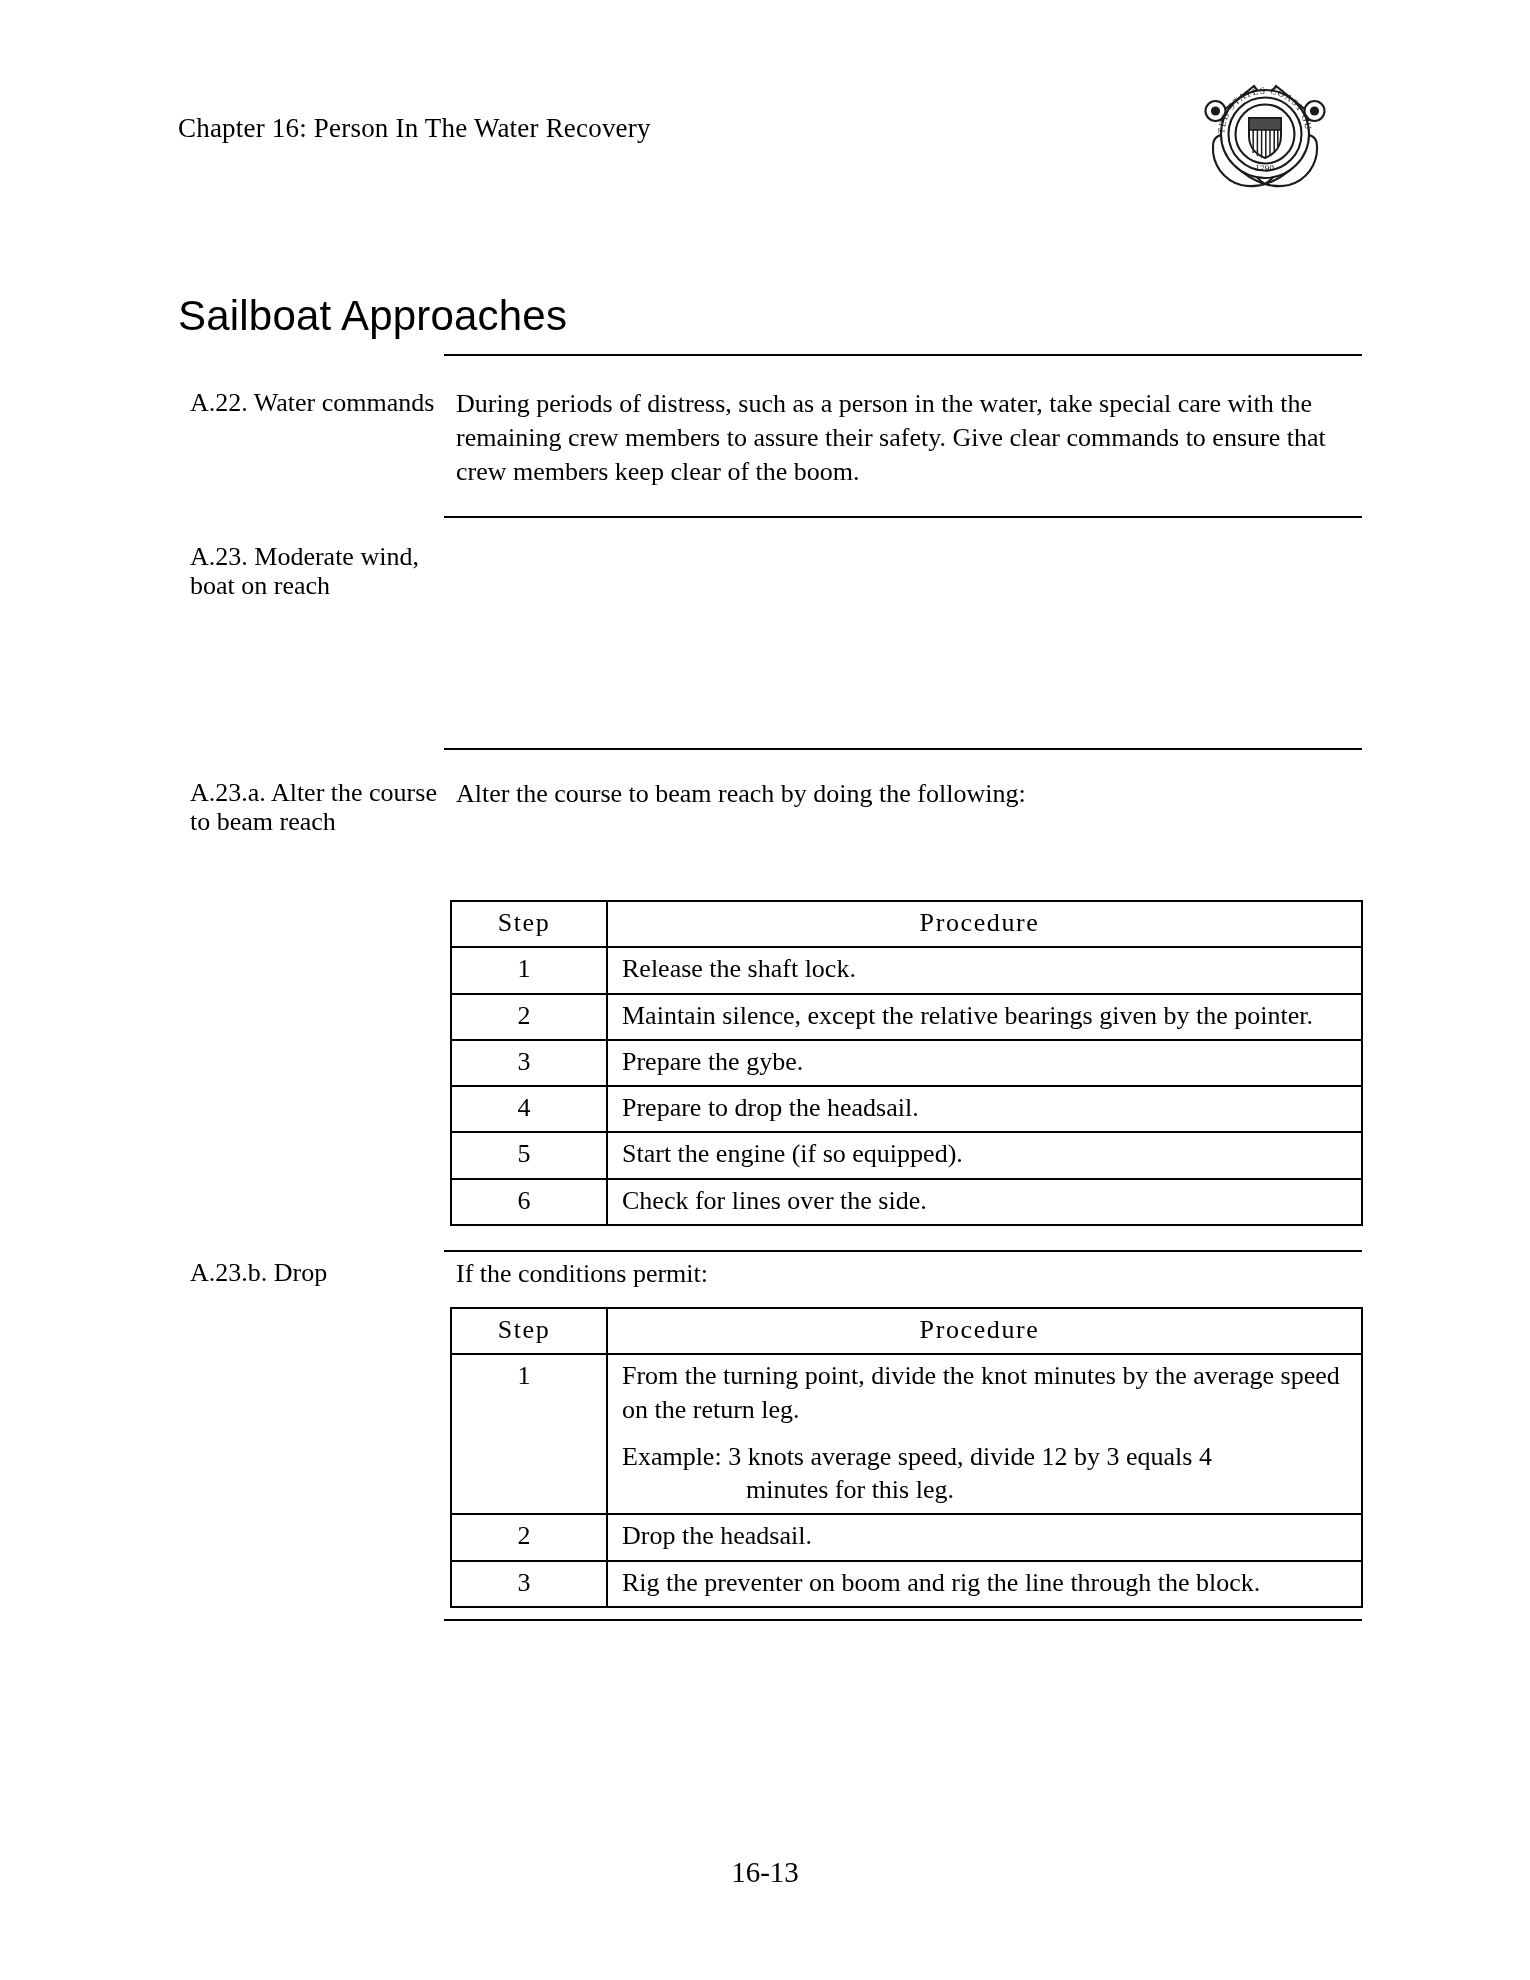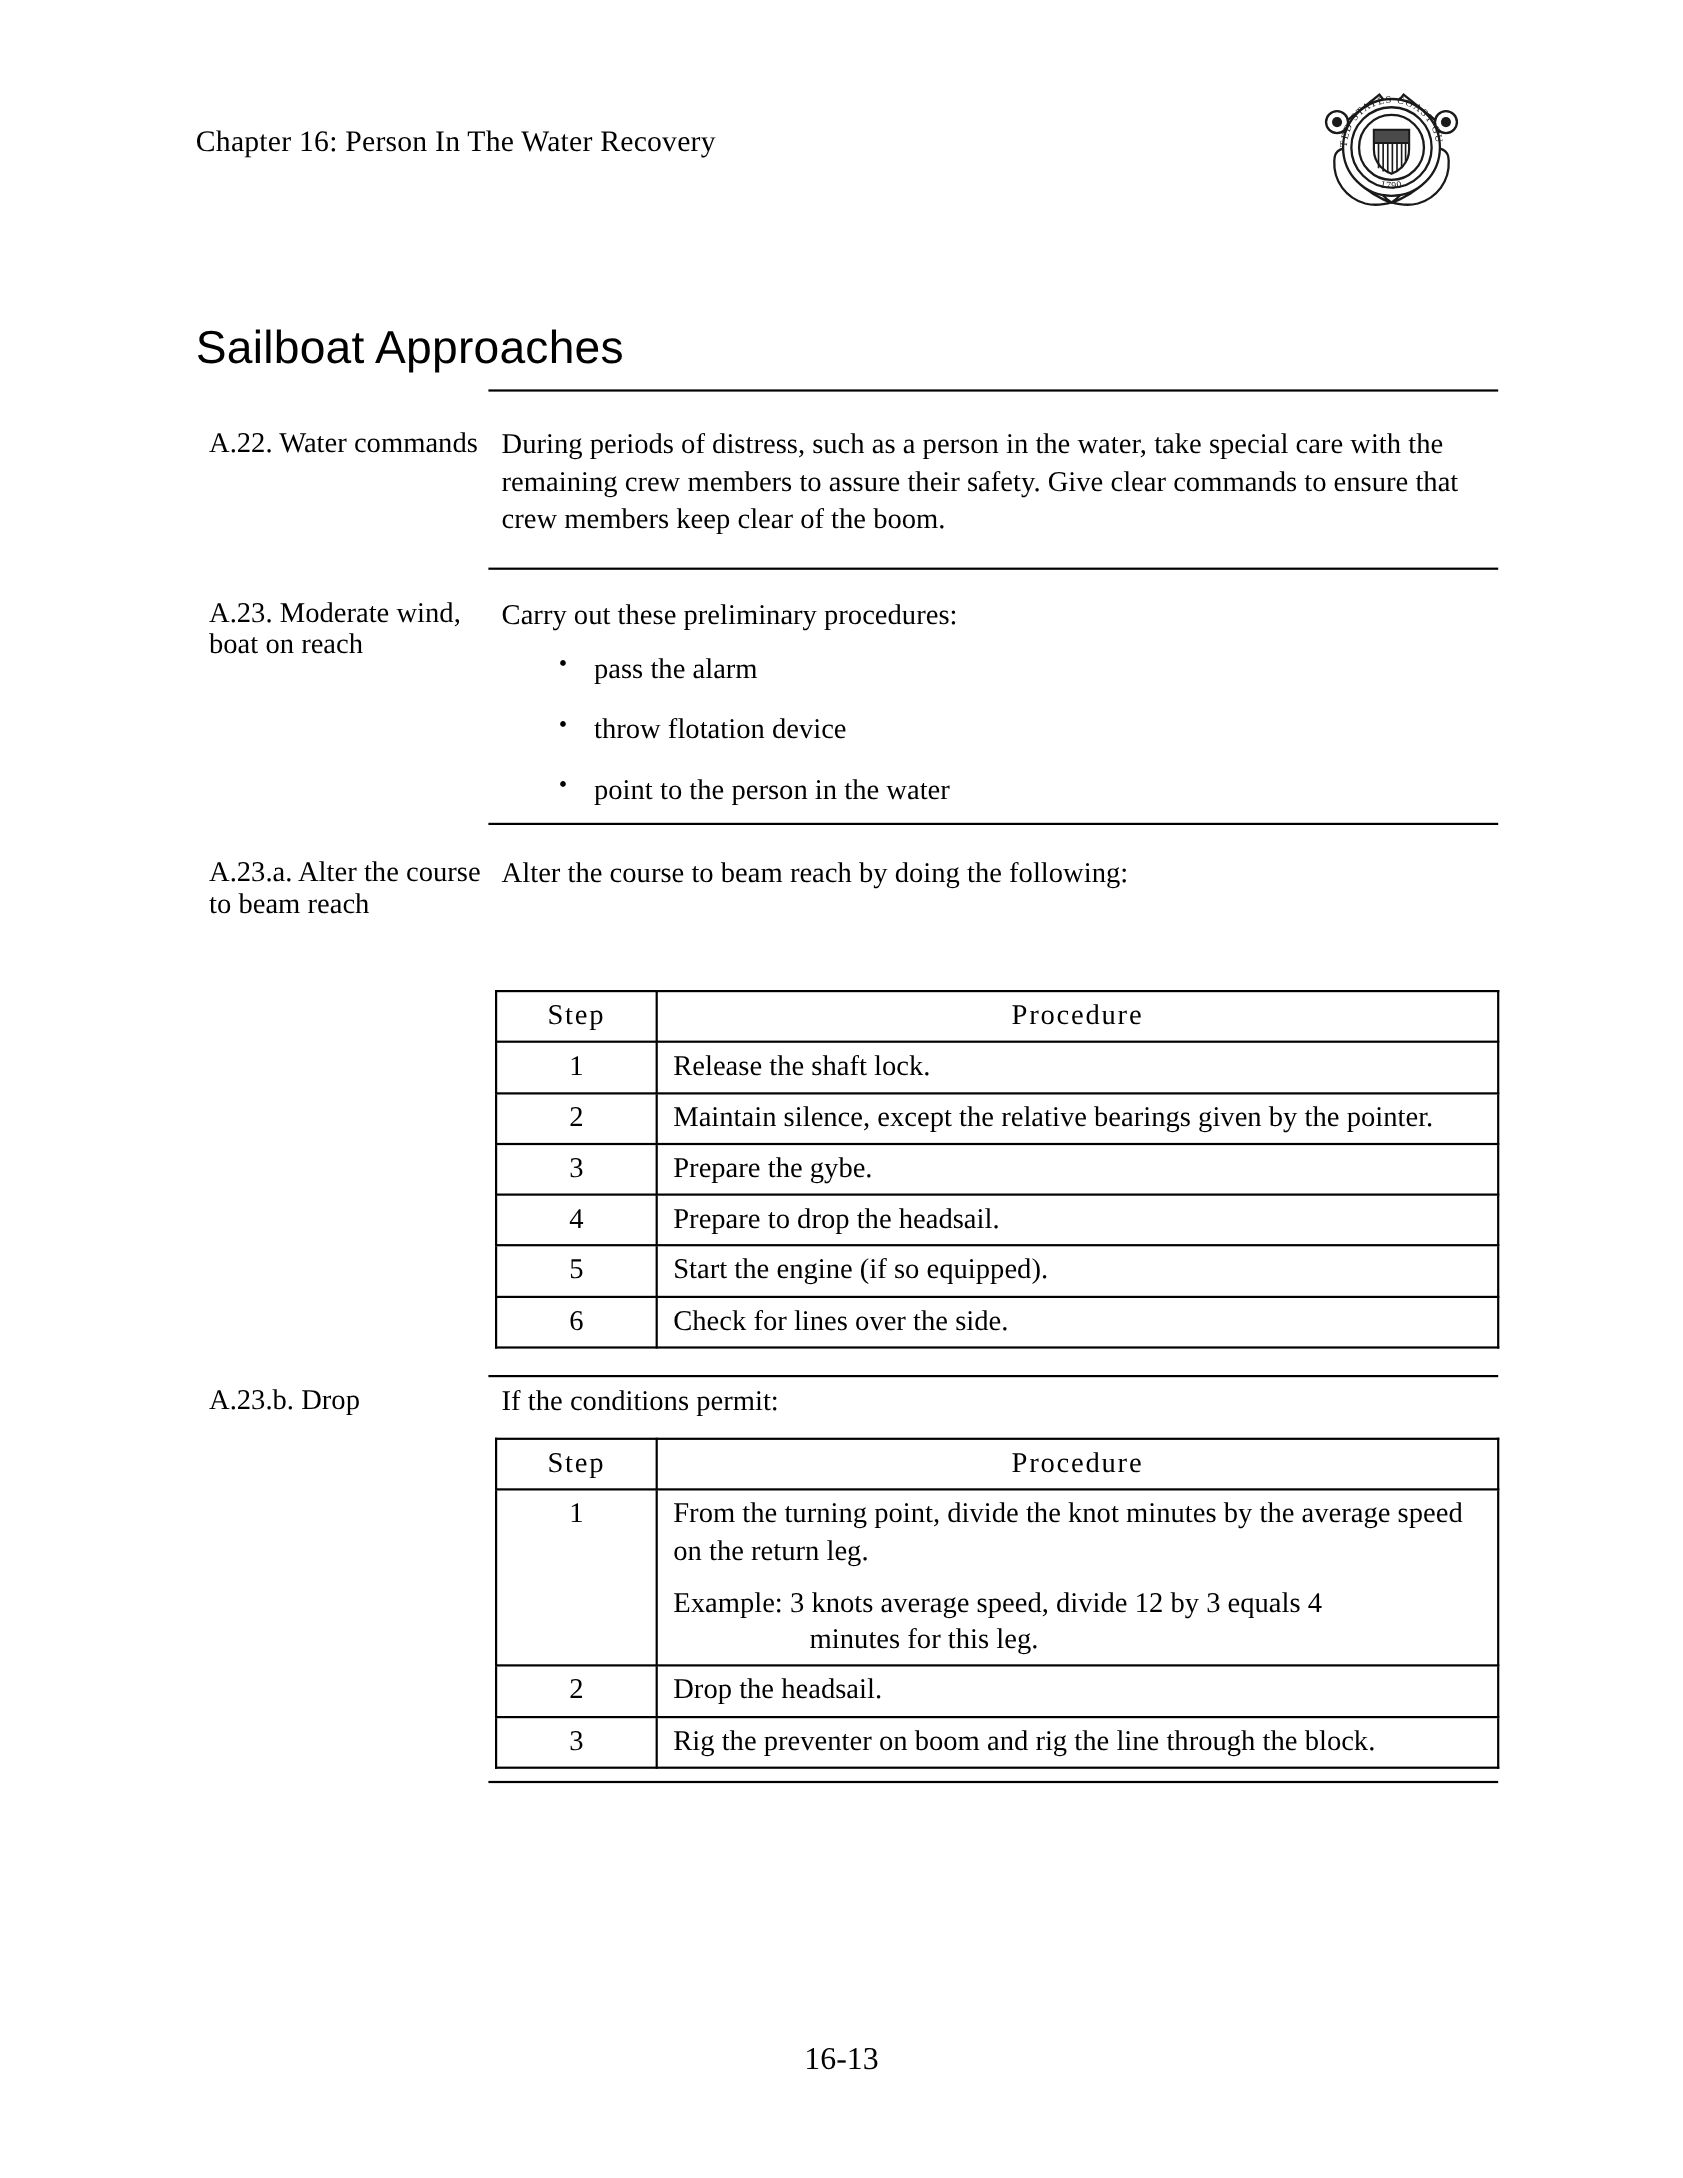--- a/index.html
+++ b/index.html
@@ -106,21 +106,21 @@
   
   table.proc {
     position: absolute;
     left: 450px;
     width: 913px;
     border-collapse: collapse;
     font-size: 26px;
   }
   table.proc th, table.proc td {
     border: 2px solid #000000;
-    padding: 4px 6px 7px 6px;
+    padding: 4px 16px 7px 6px;
     vertical-align: top;
     line-height: 1.28;
   }
   table.proc th {
     font-weight: 400;
     text-align: center;
     letter-spacing: 1.6px;
   }
   table.proc th.col-step, table.proc td.col-step {
     width: 132px;
@@ -215,28 +215,20 @@
   <div class="rule" style="top:748px"></div>
   <div class="rule" style="top:1250px"></div>
   <div class="rule" style="top:1619px"></div>
 
   <div class="block-label" style="top:388px">A.22.  Water commands</div>
   <div class="block-body" style="top:387px">
     <p>During periods of distress, such as a person in the water, take special care with the remaining crew members to assure their safety.  Give clear commands to ensure that crew members keep clear of the boom.</p>
   </div>
 
   <div class="block-label" style="top:542px">A.23.  Moderate wind, boat on reach</div>
-  <div class="block-body" style="top:542px">
-    <p>Carry out these preliminary procedures:</p>
-    <ul class="bullets">
-      <li>pass the alarm</li>
-      <li>throw flotation device</li>
-      <li>point to the person in the water</li>
-    </ul>
-  </div>
 
   <div class="block-label" style="top:778px">A.23.a.  Alter the course to beam reach</div>
   <div class="block-body" style="top:777px">
     <p>Alter the course to beam reach by doing the following:</p>
   </div>
 
   <table class="proc" style="top:900px">
     <thead>
       <tr>
         <th class="col-step">Step</th>

